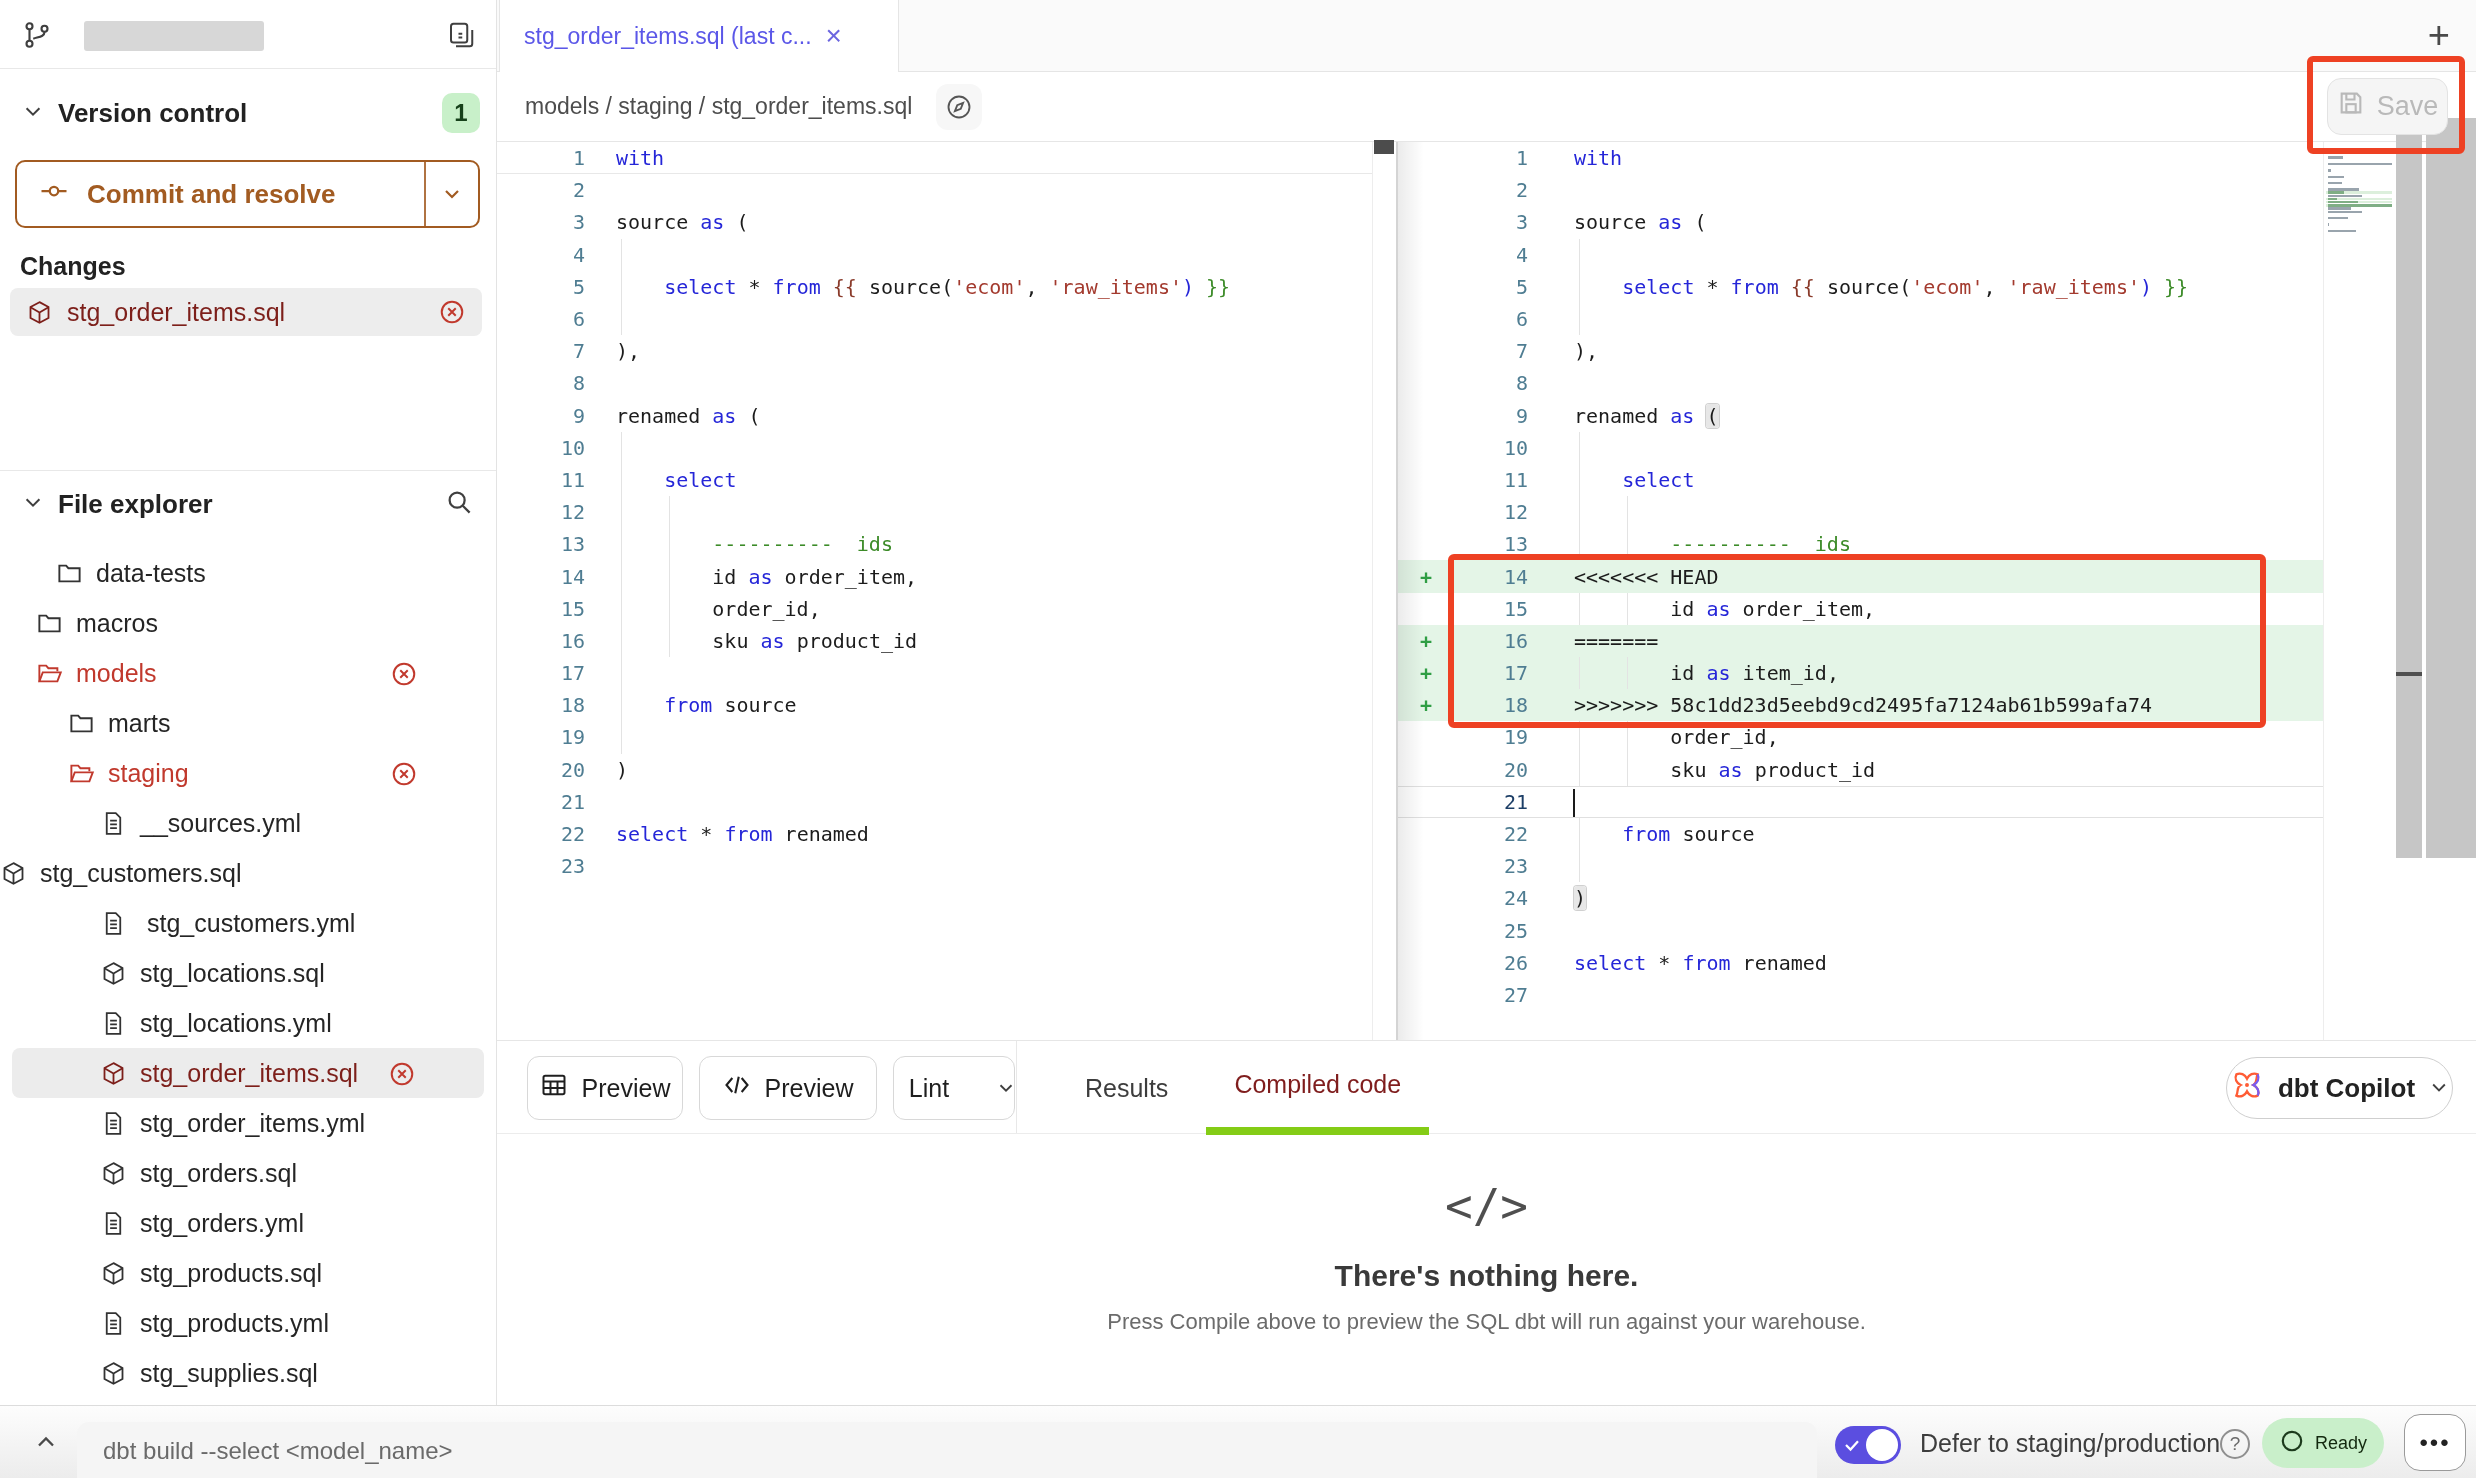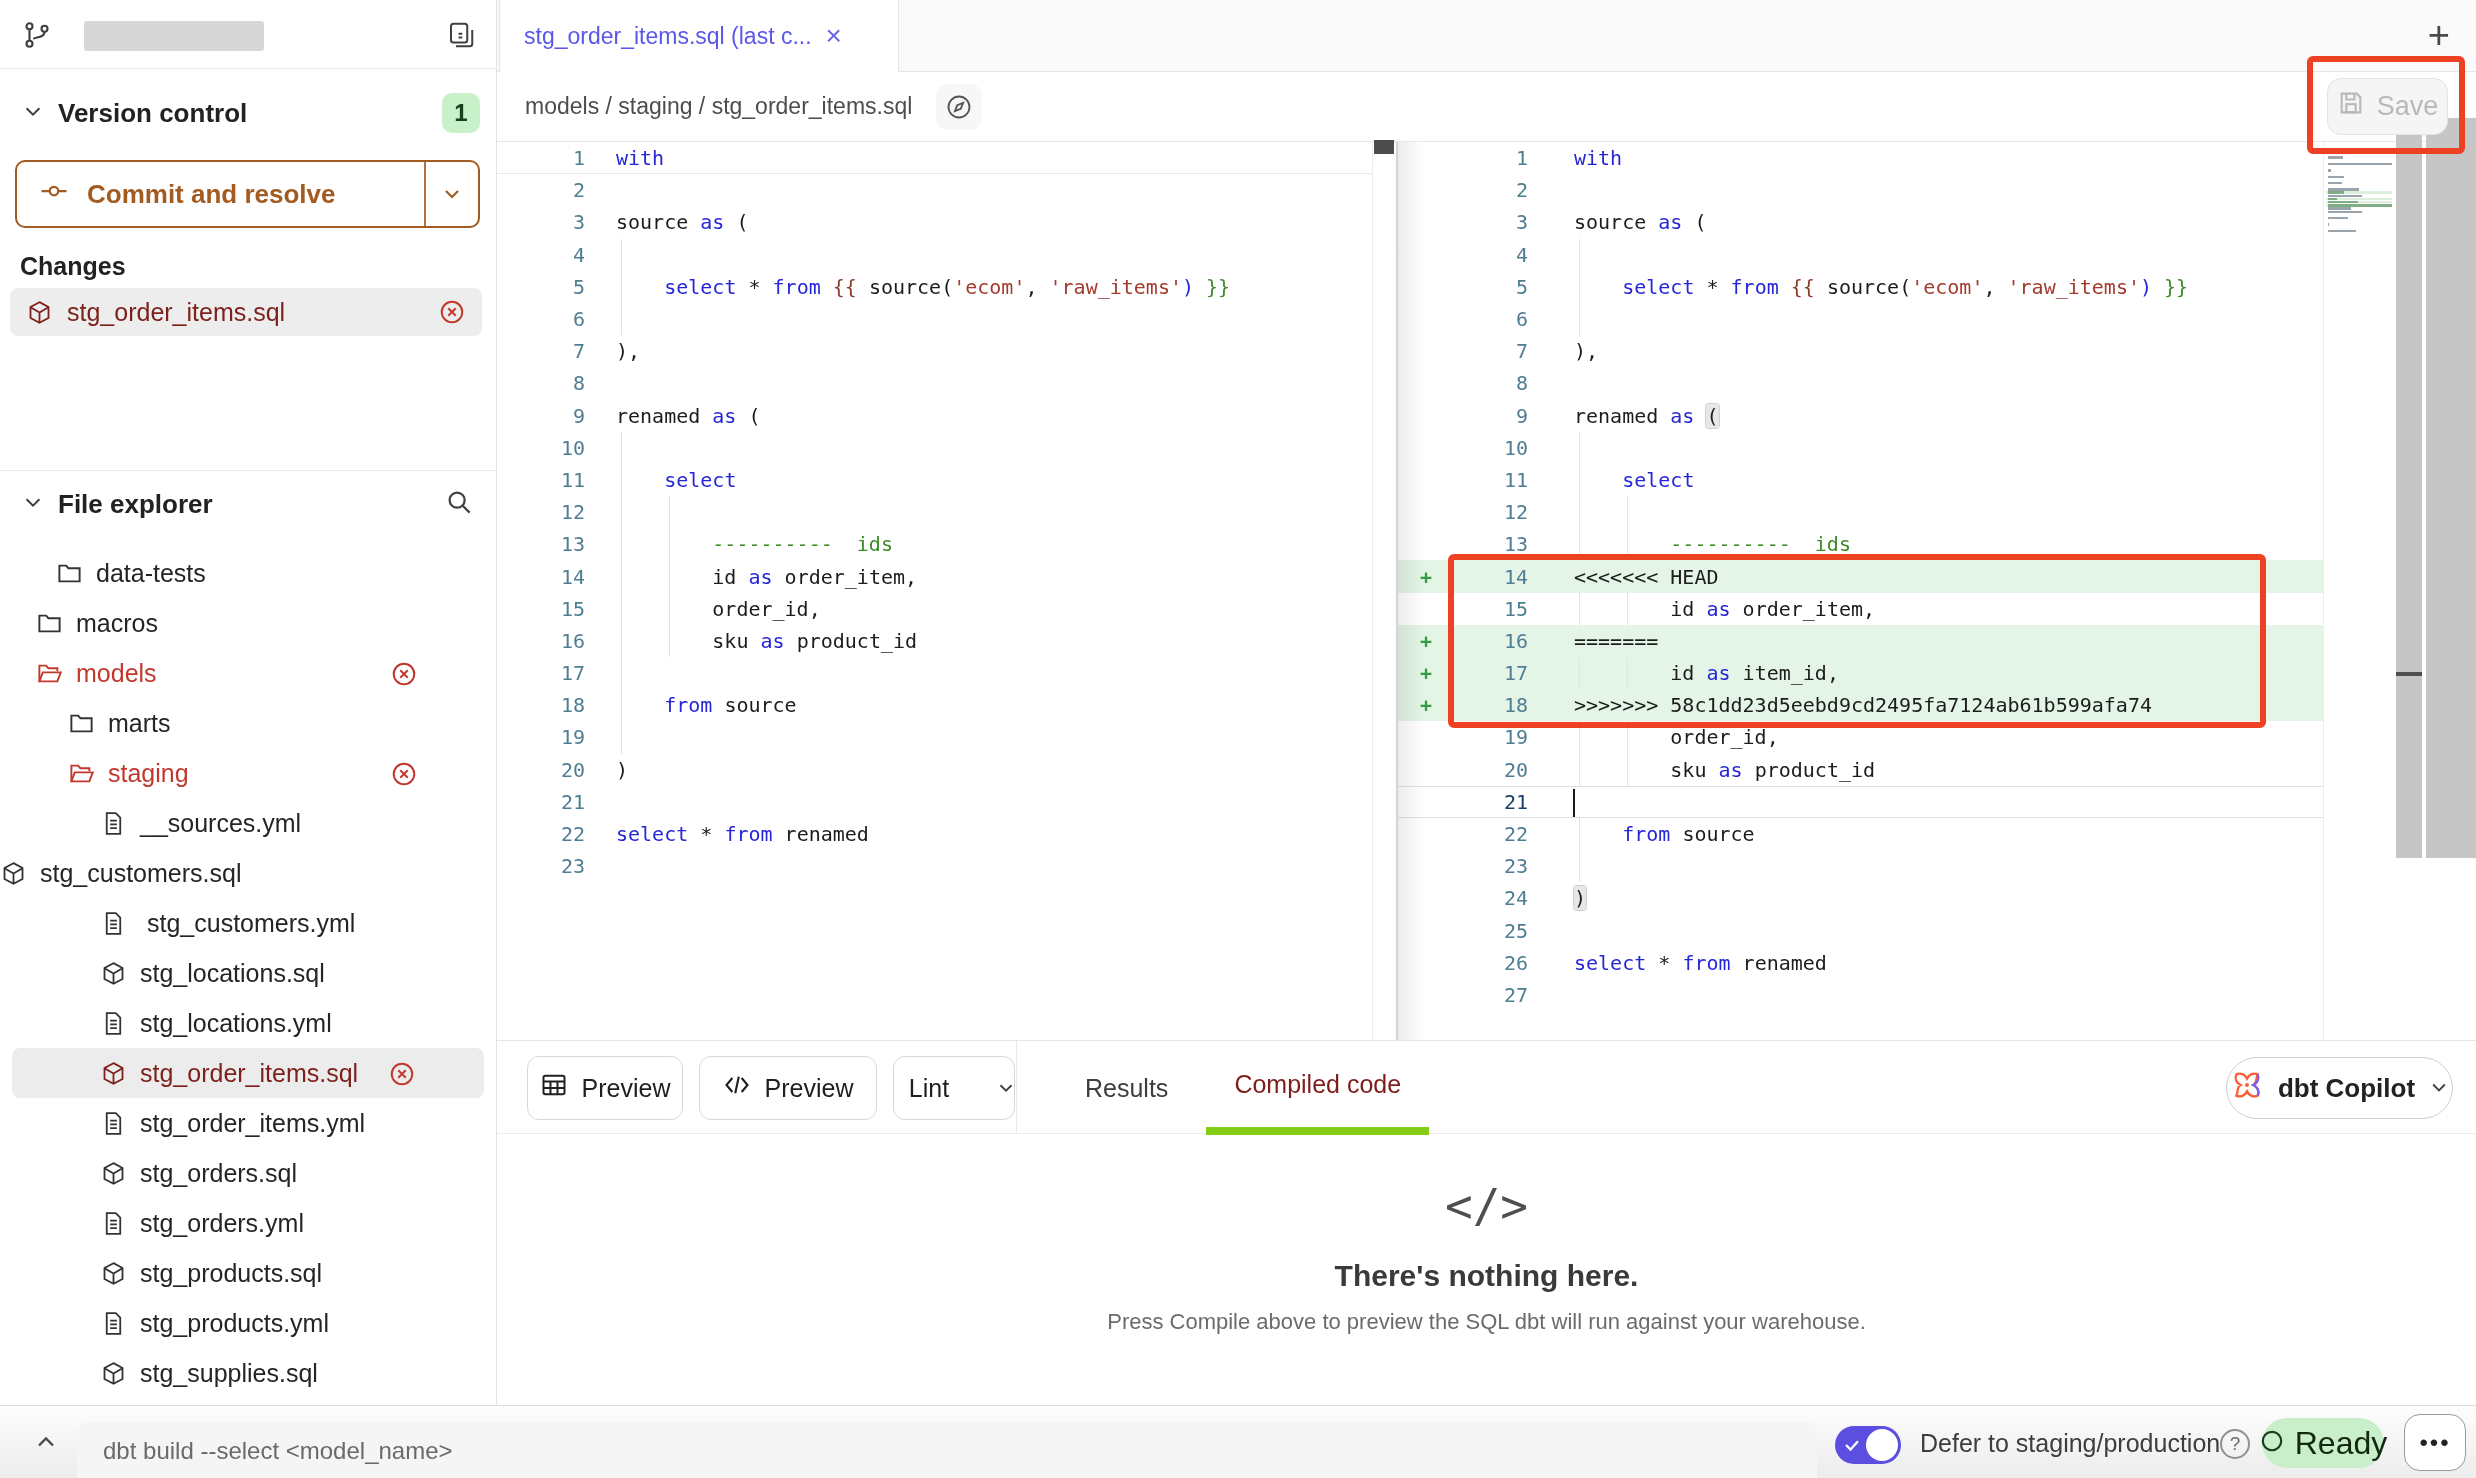--- a/index.html
+++ b/index.html
@@ -110,21 +110,21 @@
 
   
   .statusbar{position:absolute;left:0;top:1405px;width:2476px;height:73px;border-top:1px solid #dcdcdc;background:linear-gradient(#fdfdfd,#ececec);}
   .sb-chev{position:absolute;left:32px;top:22px;cursor:pointer;}
   .cmd-input{position:absolute;left:77px;top:16px;width:1740px;height:57px;background:#f5f5f5;border-radius:12px 12px 0 0;display:flex;align-items:center;padding-left:26px;font-size:24px;color:#6a6a6a;cursor:text;}
   .toggle{position:absolute;left:1835px;top:20px;width:66px;height:38px;border-radius:19px;background:#5b4ee0;cursor:pointer;}
   .toggle .knob{position:absolute;right:3px;top:3px;width:32px;height:32px;border-radius:50%;background:#fff;}
   .toggle svg{position:absolute;left:8px;top:10px;}
   .defer-label{position:absolute;left:1920px;top:23px;font-size:25px;color:#3d3d3d;}
   .q-icon{position:absolute;left:2220px;top:23px;width:30px;height:30px;border:2px solid #8f8f8f;border-radius:50%;color:#6a6a6a;font-size:19px;display:flex;align-items:center;justify-content:center;cursor:pointer;}
-  .ready-pill{position:absolute;left:2262px;top:12px;width:122px;height:50px;border-radius:25px;background:#c9efca;display:flex;align-items:center;justify-content:center;gap:10px;font-size:32px;color:#13290f;}
+  .ready-pill{position:absolute;left:2262px;top:12px;width:122px;height:50px;border-radius:25px;background:#c9efca;display:flex;align-items:center;justify-content:center;gap:10px;font-size:18px;color:#13290f;}
   .menu-btn{position:absolute;left:2404px;top:8px;width:62px;height:57px;border:1px solid #9a9a9a;border-radius:16px;background:#fff;display:flex;align-items:center;justify-content:center;font-size:24px;letter-spacing:2px;color:#222;cursor:pointer;}
 </style>
 </head>
 <body>
 
 <div class="app">
 
   <div class="sidebar">
     <div class="sb-top">
       <span class="ic-branch">

